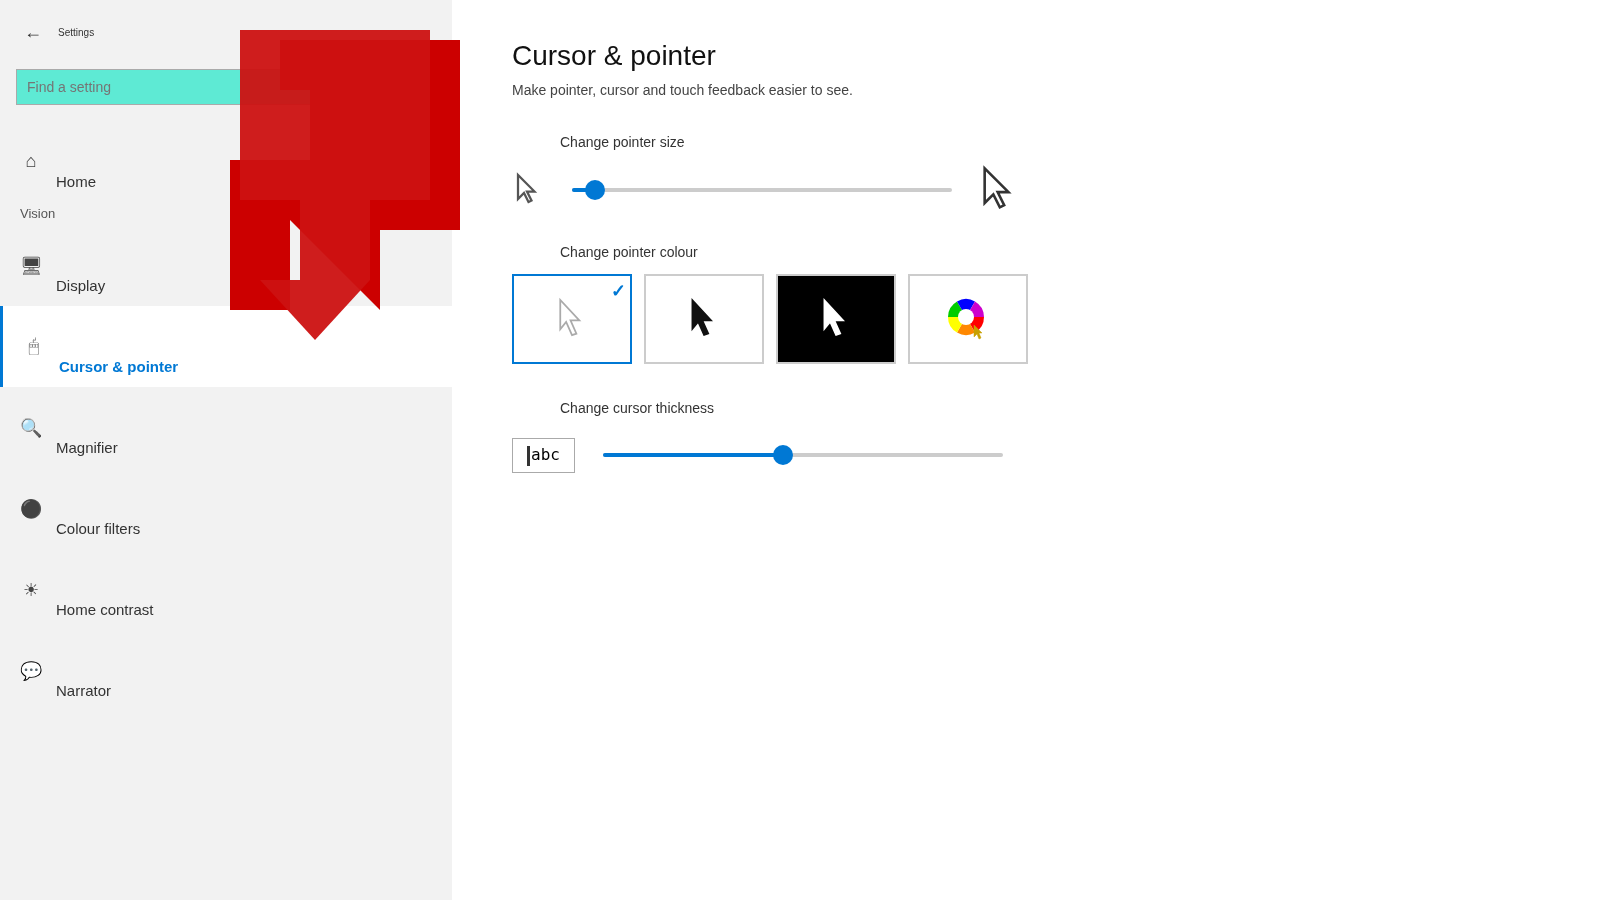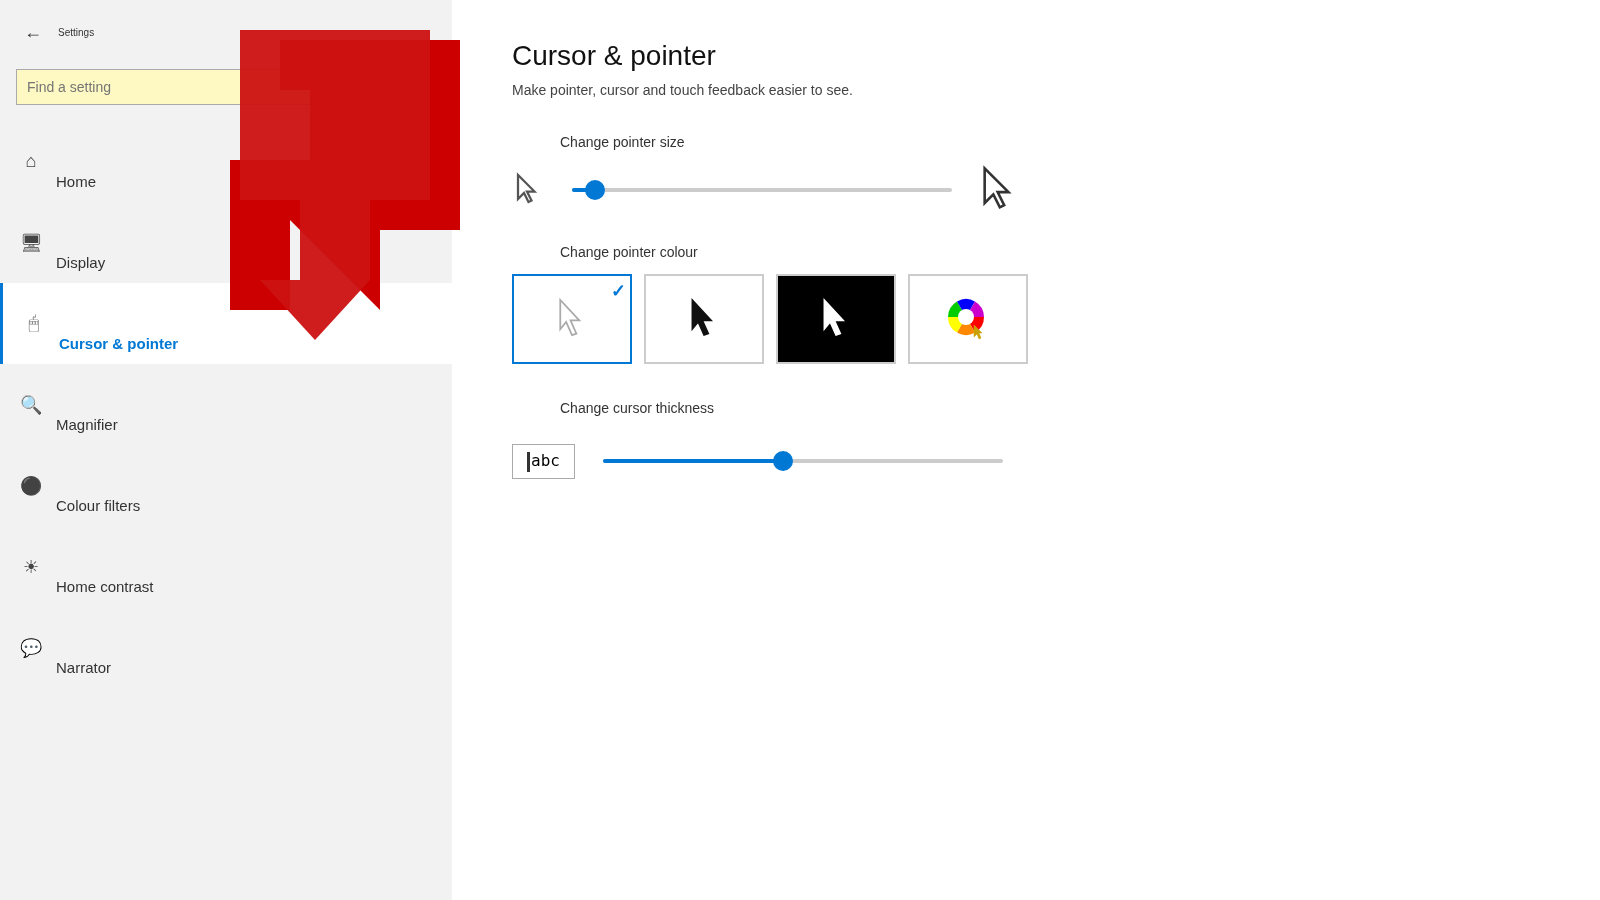--- a/index.html
+++ b/index.html
@@ -43,21 +43,21 @@
       font-size: 10px;
       font-weight: 400;
       color: #333;
     }
 
     .search-box {
       margin: 4px 16px 16px 16px;
       display: flex;
       align-items: center;
       border: 1px solid #aaa;
-      background: #fef9c3;
+      background: #5eead4;
       height: 36px;
       padding: 0 10px;
       gap: 22px;
     }
 
     .search-input {
       border: none;
       outline: none;
       flex: 1;
       font-size: 14px;
@@ -245,21 +245,21 @@
       font-family: monospace;
       display: inline-block;
       margin-right: 16px;
       vertical-align: middle;
     }
 
     .thickness-slider-row {
       display: flex;
       align-items: center;
       gap: 12px;
-      margin-top: 28px;
+      margin-top: 22px;
     }
 
     .thickness-slider-track {
       position: relative;
       width: 400px;
       height: 4px;
       background: #ccc;
       border-radius: 2px;
     }
 
@@ -322,20 +322,21 @@
     <input class="search-input" type="text" placeholder="Find a setting" style="">
     <span class="search-icon-wrap">🔍</span>
   </div>
 
   <div class="nav-item home-item">
     <span class="nav-icon">⌂</span>
     <span class="nav-label">Home</span>
   </div>
 
 
+  <div class="section-label" style="padding-top:4px;padding-bottom:4px;">Vision</div>
 
   <div class="nav-item">
     <span class="nav-icon">🖥</span>
     <span class="nav-label">Display</span>
   </div>
 
   <div class="nav-item active">
     <span class="nav-icon">🖱</span>
     <span class="nav-label">Cursor &amp; pointer</span>
   </div>

